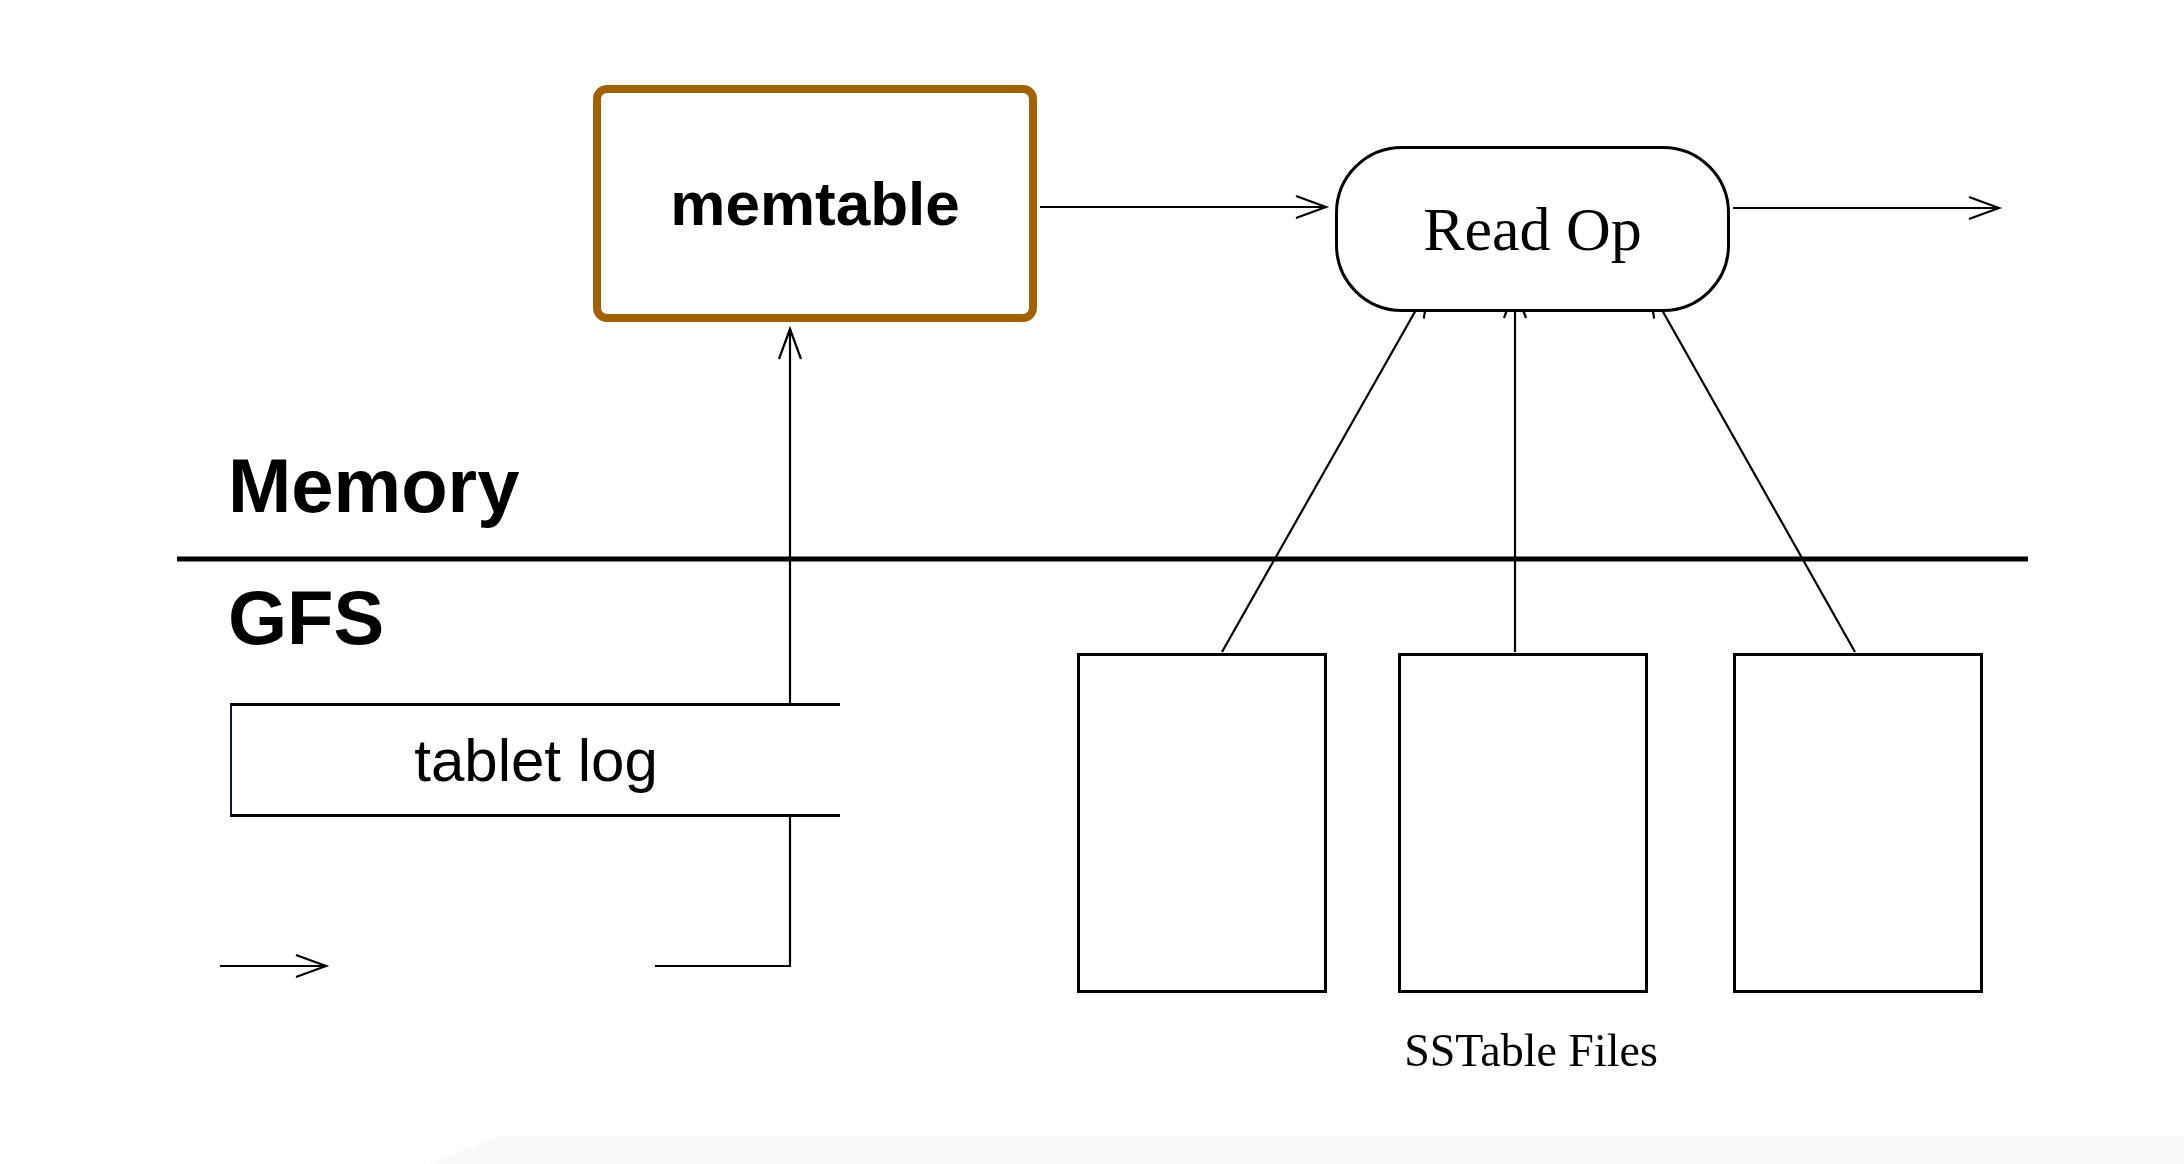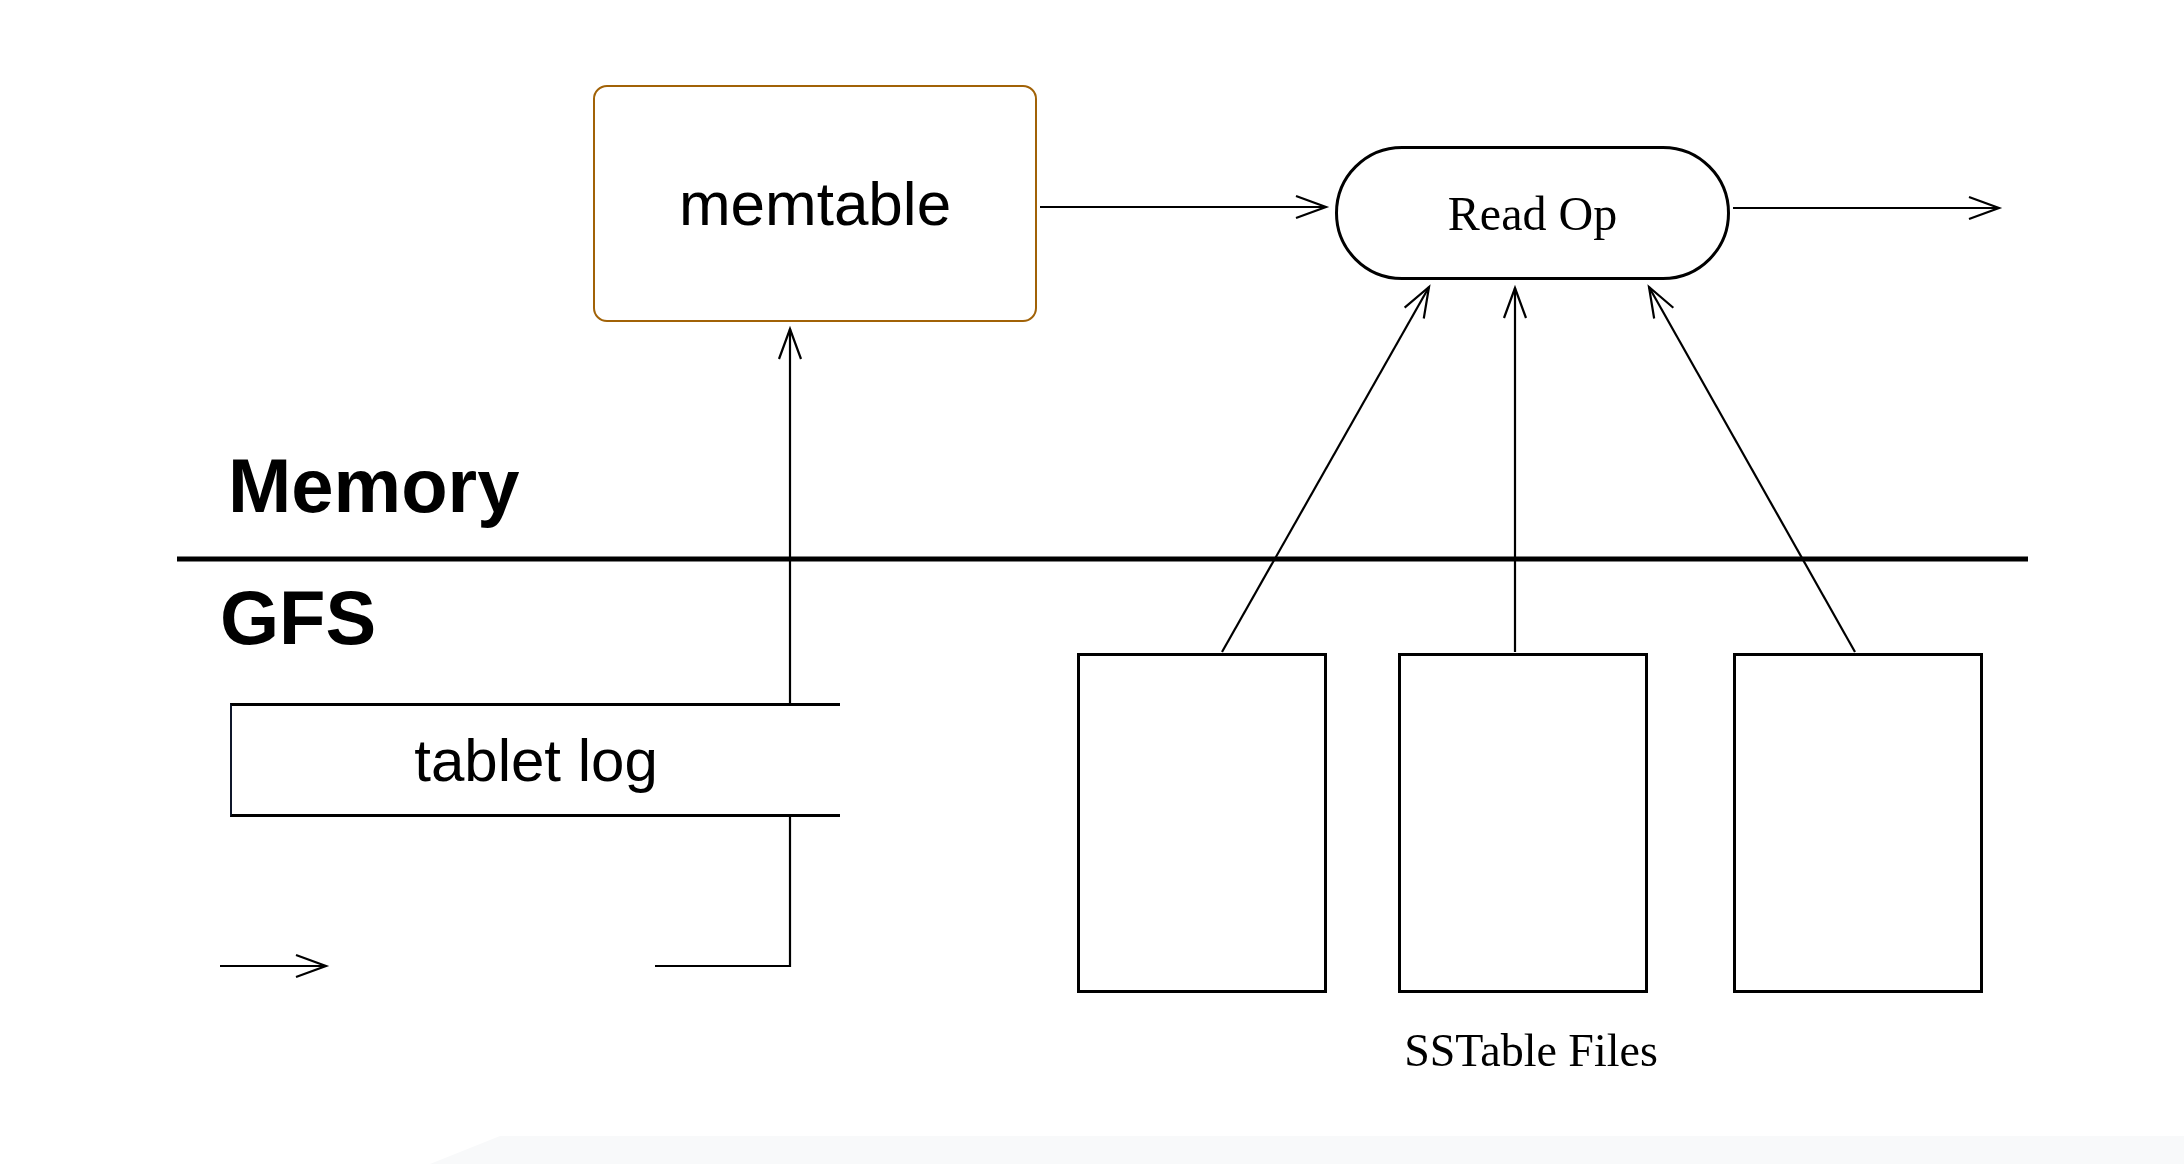--- a/index.html
+++ b/index.html
@@ -24,35 +24,36 @@
   .node {
     position: absolute;
     box-sizing: border-box;
     display: flex;
     align-items: center;
     justify-content: center;
     background: #ffffff;
     color: #000000;
   }
   .rect-node {
-    border: 2px solid #a16207;
+    border: 8px solid #a16207;
     border-radius: 14px;
+    font-weight: bold;
   }
   .stadium-node {
     border: 3px solid #000000;
     font-family: "Liberation Serif", serif;
   }
   .memtable-node {
     left: 593px; top: 85px; width: 444px; height: 237px;
     font-size: 62px;
   }
   .readop-node {
-    left: 1335px; top: 146px; width: 395px; height: 134px;
+    left: 1335px; top: 146px; width: 395px; height: 166px;
     border-radius: 67px;
-    font-size: 48px;
+    font-size: 62px;
   }
   .writeop-node {
     left: 335px; top: 903px; width: 317px; height: 132px;
     border-radius: 66px;
     font-size: 64px;
   }
   .tabletlog-node {
     left: 230px; top: 703px; width: 610px; height: 114px;
     border-top: 3px solid #000000;
     border-left: 2px solid #0f172a;
@@ -71,21 +72,21 @@
   .sstable-3 { left: 1733px; }
   .zone-label {
     position: absolute;
     color: #000000;
     font-weight: bold;
     font-size: 76px;
     line-height: 1;
     white-space: nowrap;
   }
   .memory-label { left: 228px; top: 448px; }
-  .gfs-label    { left: 220px; top: 580px; }
+  .gfs-label    { left: 228px; top: 580px; }
   .sstable-files-label {
     position: absolute;
     left: 1331px; top: 1028px; width: 400px;
     text-align: center;
     font-family: "Liberation Serif", serif;
     font-size: 46px;
     line-height: 1;
     color: #000000;
     white-space: nowrap;
   }

